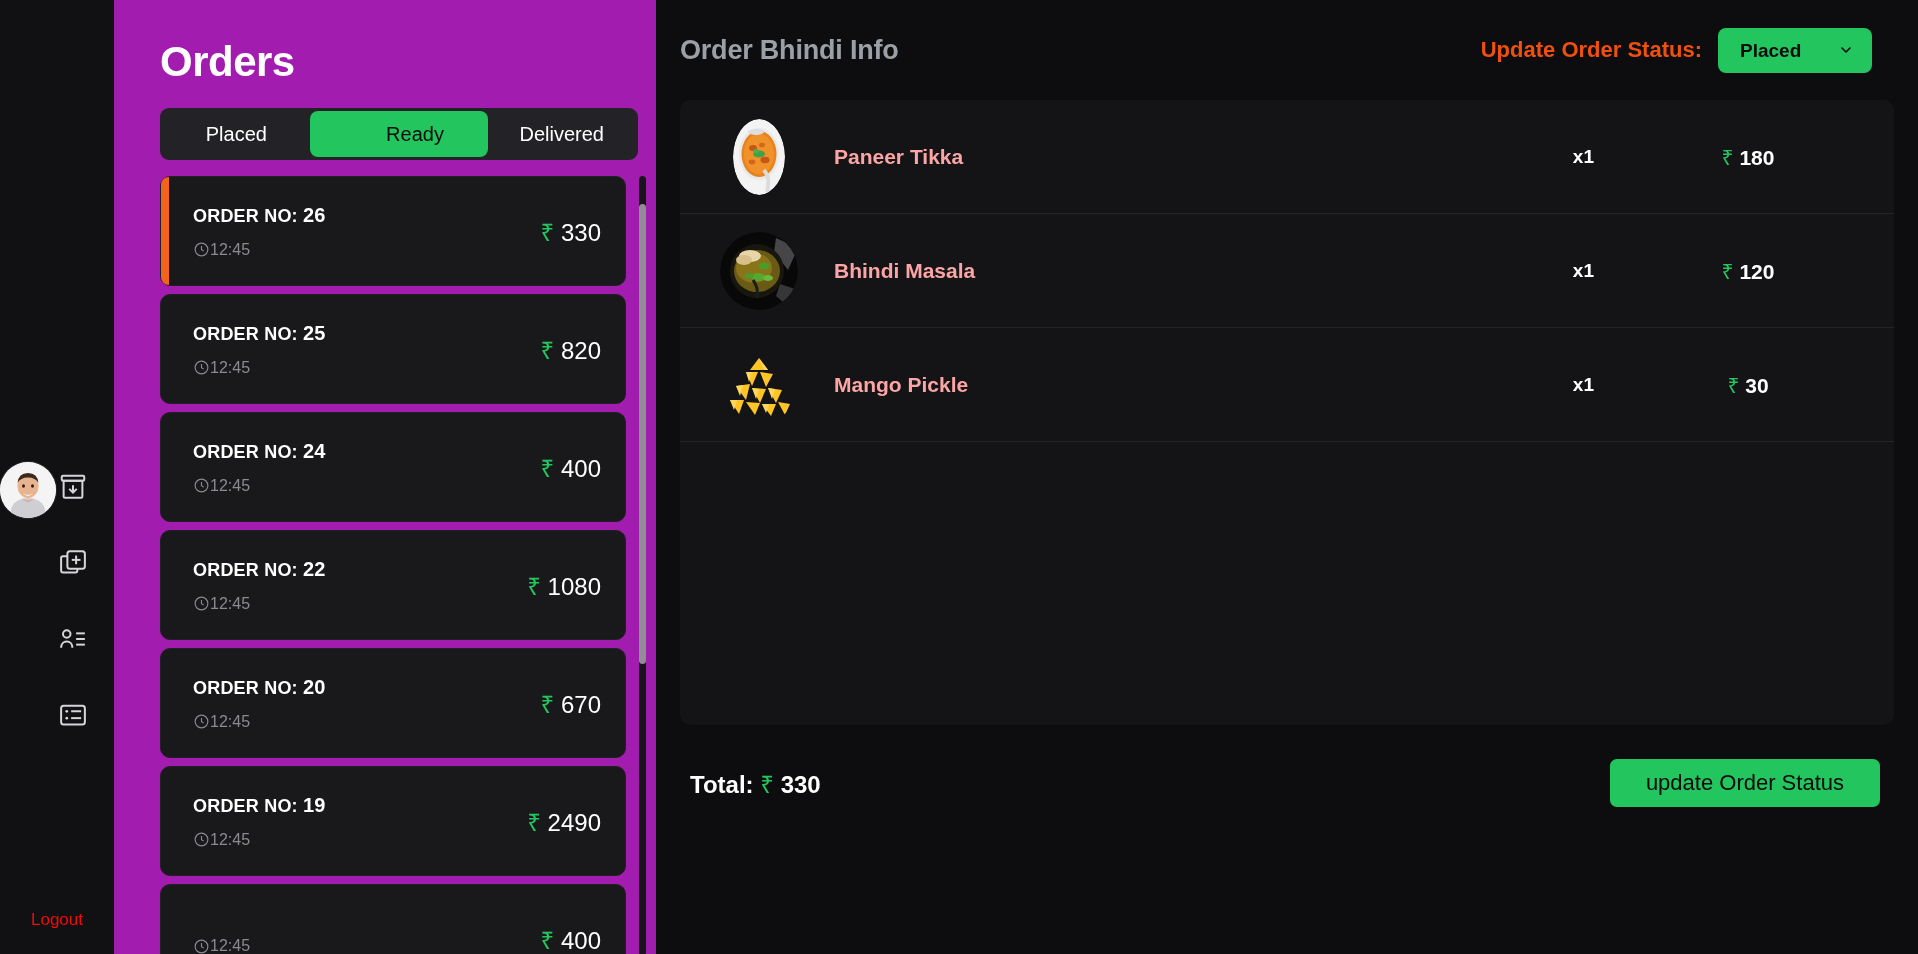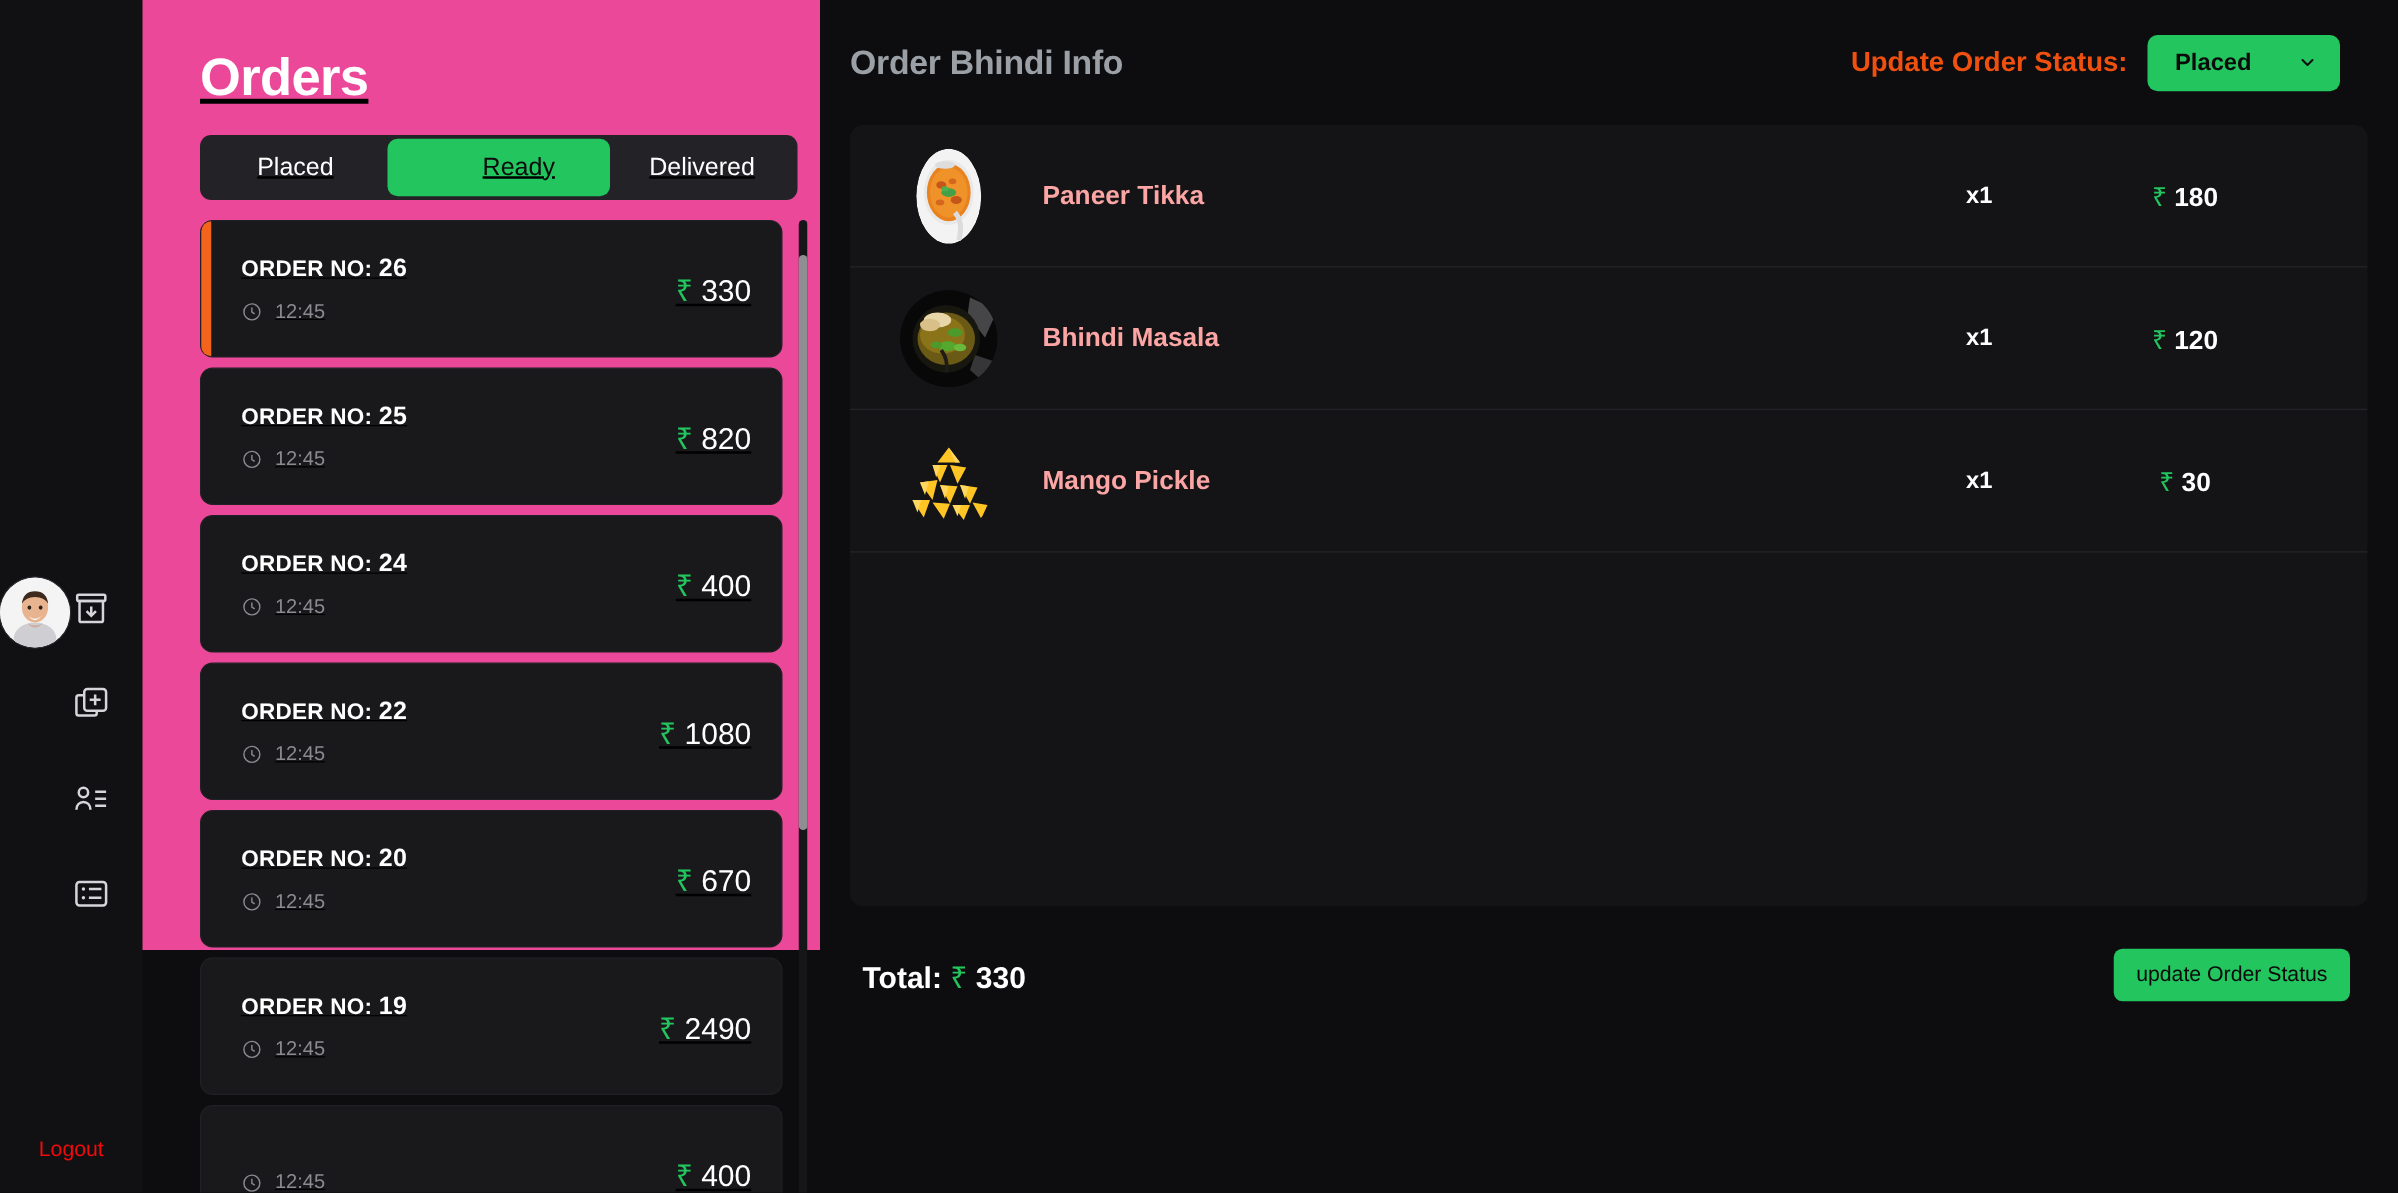--- a/index.html
+++ b/index.html
@@ -38,22 +38,22 @@
   .side-icon svg { width: 30px; height: 30px; stroke: #d6d6da; fill: none; stroke-width: 1.6; }
   .logout {
     position: absolute; bottom: 24px; left: 0; right: 0;
     text-align: center;
     color: #f00a0a; font-size: 17px; cursor: pointer;
   }
 
   
   .orders-panel {
     width: 542px; flex: 0 0 542px;
-    height: 760px; background: #ec4899;
-    padding: 0 24px; position: relative; text-decoration: underline;
+    height: 954px; background: #a21caf;
+    padding: 0 24px; position: relative;
   }
   .orders-title {
     color: #ffffff; font-size: 42px; font-weight: bold;
     letter-spacing: -0.5px;
     padding: 38px 0 0 22px;
   }
   .tabbar {
     margin: 22px 0 0 22px;
     width: 478px; height: 52px;
     background: #232327; border-radius: 9px;
@@ -88,21 +88,21 @@
     width: 8px; background: #f2641b;
     border-radius: 10px 0 0 10px;
   }
   .order-left { flex: 1; }
   .order-no {
     color: #ffffff; font-size: 18px; font-weight: bold;
     letter-spacing: 0.2px;
   }
   .order-no .num { font-size: 20px; }
   .order-time {
-    display: flex; align-items: center; gap: 10px;
+    display: flex; align-items: center; 
     margin-top: 14px; color: #8a8a90; font-size: 16px;
   }
   .clock-icon svg { width: 17px; height: 17px; stroke: #8a8a90; fill: none; stroke-width: 1.6; display:block;}
   .order-price {
     font-size: 24px; color: #ffffff;
     white-space: nowrap;
   }
   .rupee { color: #22c55e; font-weight: 500; }
 
   .scrollbar-track {
@@ -181,22 +181,22 @@
     display: flex; align-items: center;
     padding: 0 14px 0 10px;
   }
   .total {
     color: #ffffff; font-size: 24px; font-weight: bold;
   }
   .update-btn {
     margin-left: auto;
     background: #22c55e; color: #0b0b0b;
     border: none; border-radius: 7px;
-    font-size: 17px; font-family: "Liberation Sans", sans-serif;
-    padding: 11px 18px; cursor: pointer;
+    font-size: 22px; font-family: "Liberation Sans", sans-serif;
+    padding: 11px 36px; cursor: pointer;
   }
 </style>
 </head>
 <body>
 
 <div class="app">
 
   <div class="sidebar">
     <div class="avatar">
       <svg viewBox="0 0 56 56">

